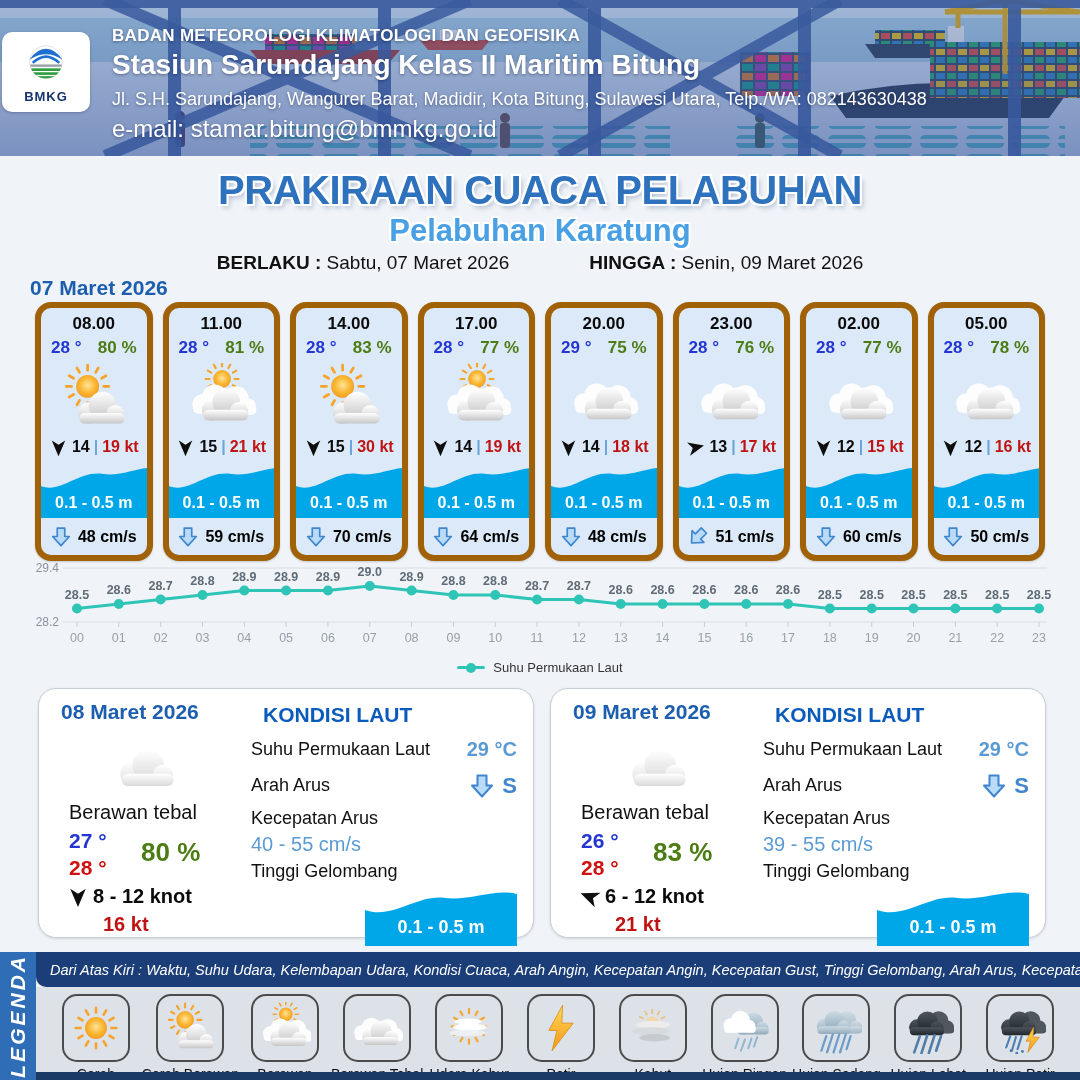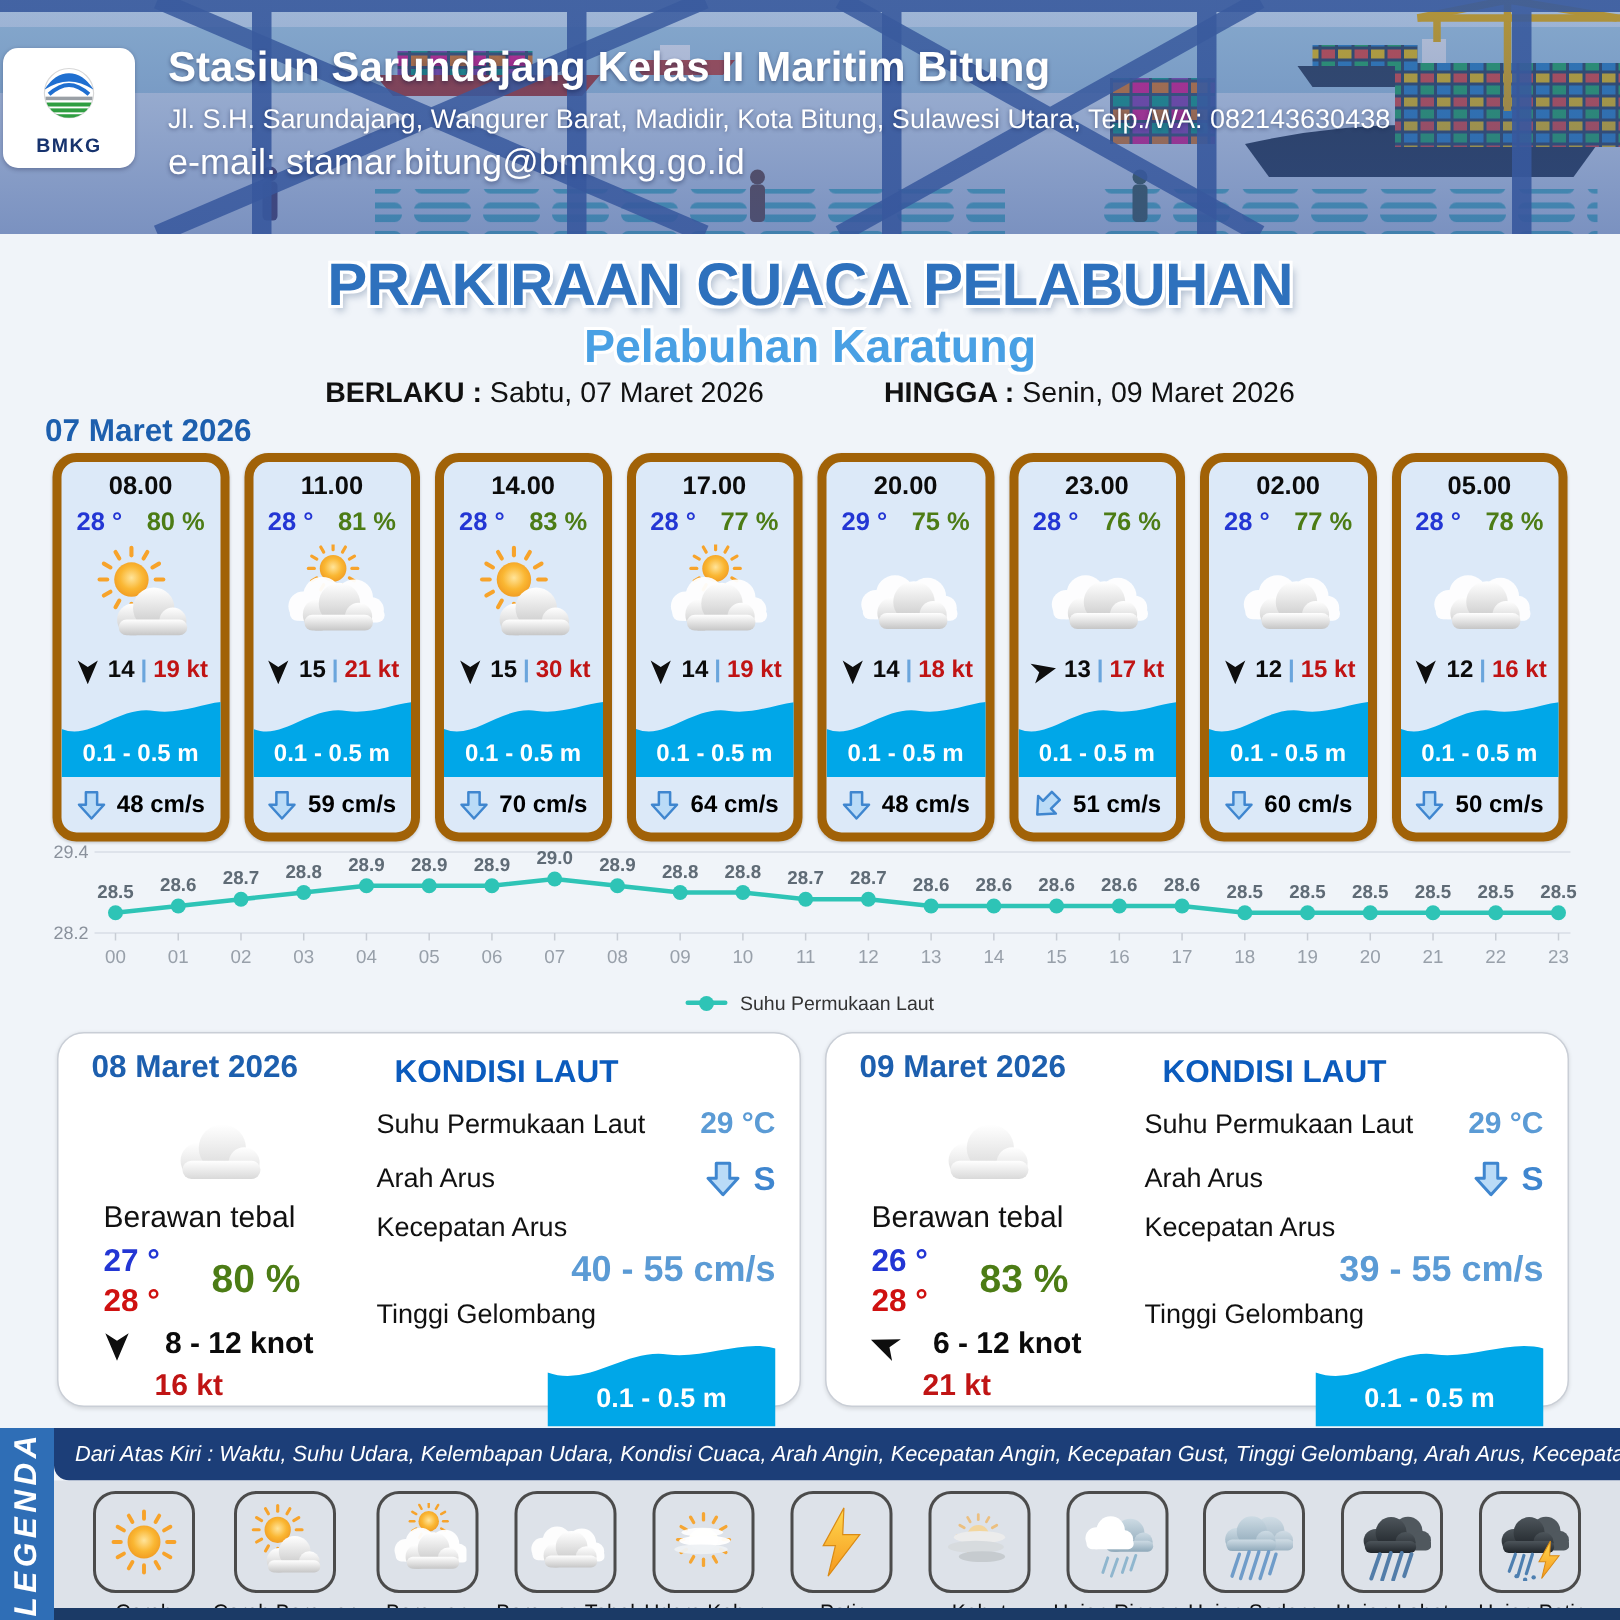--- a/index.html
+++ b/index.html
@@ -70,32 +70,32 @@
 
   
   .daily-card{position:absolute;top:688px;width:494px;height:248px;background:#fff;
               border:1px solid #c9ced6;border-radius:18px;box-shadow:0 1px 3px rgba(0,0,0,.12);}
   .d-date{position:absolute;left:22px;top:11px;font-size:21px;font-weight:bold;color:#1d5fae;}
   .d-icon{position:absolute;left:52px;top:34px;width:108px;height:76px;}
   .d-cond{position:absolute;left:30px;top:112px;font-size:20px;color:#111;}
   .t-min{position:absolute;left:30px;top:140px;font-size:21px;font-weight:bold;color:#2336d4;}
   .t-max{position:absolute;left:30px;top:167px;font-size:21px;font-weight:bold;color:#cf1110;}
   .d-hum{position:absolute;left:102px;top:148px;font-size:26px;font-weight:bold;color:#4c7c15;}
-  .d-wind{position:absolute;left:28px;top:196px;display:flex;align-items:center;gap:21px;
+  .d-wind{position:absolute;left:28px;top:196px;display:flex;align-items:center;gap:4px;
           font-size:20px;font-weight:bold;color:#0b0b0b;}
   .d-wind .warrow{width:22px;height:22px;}
   .d-gust{position:absolute;left:64px;top:224px;font-size:20px;font-weight:bold;color:#c01414;}
   .d-sea{position:absolute;left:212px;top:14px;right:16px;bottom:10px;}
   .sea-title{font-size:21px;font-weight:bold;color:#0b5bbd;margin-left:12px;}
   .sea-row{display:flex;justify-content:space-between;align-items:center;margin-top:11px;}
   .sea-label{font-size:18px;color:#111;}
   .sea-val{font-size:20px;font-weight:bold;color:#5b9bd5;}
   .sea-dir{display:flex;align-items:center;gap:8px;font-size:22px;font-weight:bold;color:#3f86cf;}
   .sea-dir .carrow{width:24px;height:27px;}
-  .sea-val-line{text-align:right;font-size:24px;font-weight:bold;color:#5b9bd5;margin-top:4px;}
+  .sea-val-line{font-size:20px;font-weight:normal;color:#5b9bd5;margin-top:4px;}
   .wave-badge{position:relative;width:152px;height:60px;margin-left:auto;margin-top:4px;}
   .wave-badge svg{position:absolute;inset:0;width:152px;height:60px;display:block;}
   .wave-badge span{position:absolute;left:0;right:0;bottom:8px;text-align:center;
                    font-size:18px;font-weight:bold;color:#fff;}
 
   
   .legend-sec{position:absolute;left:0;top:952px;width:1080px;height:128px;}
   .lg-side{position:absolute;left:0;top:0;width:36px;height:128px;background:#2f6eb6;
            display:flex;align-items:center;justify-content:center;}
   .lg-side span{writing-mode:vertical-rl;transform:rotate(180deg);font-size:21px;font-weight:bold;
@@ -412,20 +412,21 @@
           <rect x="12" y="30" width="40" height="3" fill="#9aa0a6"></rect>
           <rect x="13" y="35" width="38" height="3.4" fill="#2f9e41"></rect>
           <rect x="16" y="40" width="32" height="3.4" fill="#2f9e41"></rect>
           <rect x="20" y="45" width="24" height="3.4" fill="#2f9e41"></rect>
         </g>
       </svg>
       <div class="logo-text">BMKG</div>
     </div>
 
     <div class="h-text">
+      <div class="h-agency">BADAN METEOROLOGI KLIMATOLOGI DAN GEOFISIKA</div>
       <div class="h-station">Stasiun Sarundajang Kelas II Maritim Bitung</div>
       <div class="h-addr">Jl. S.H. Sarundajang, Wangurer Barat, Madidir, Kota Bitung, Sulawesi Utara, Telp./WA: 082143630438</div>
       <div class="h-mail">e-mail: stamar.bitung@bmmkg.go.id</div>
     </div>
   </div>
 
   <div class="title-main">PRAKIRAAN CUACA PELABUHAN</div>
   <div class="title-sub">Pelabuhan Karatung</div>
   <div class="valid-row">
     <span><b>BERLAKU :</b>

